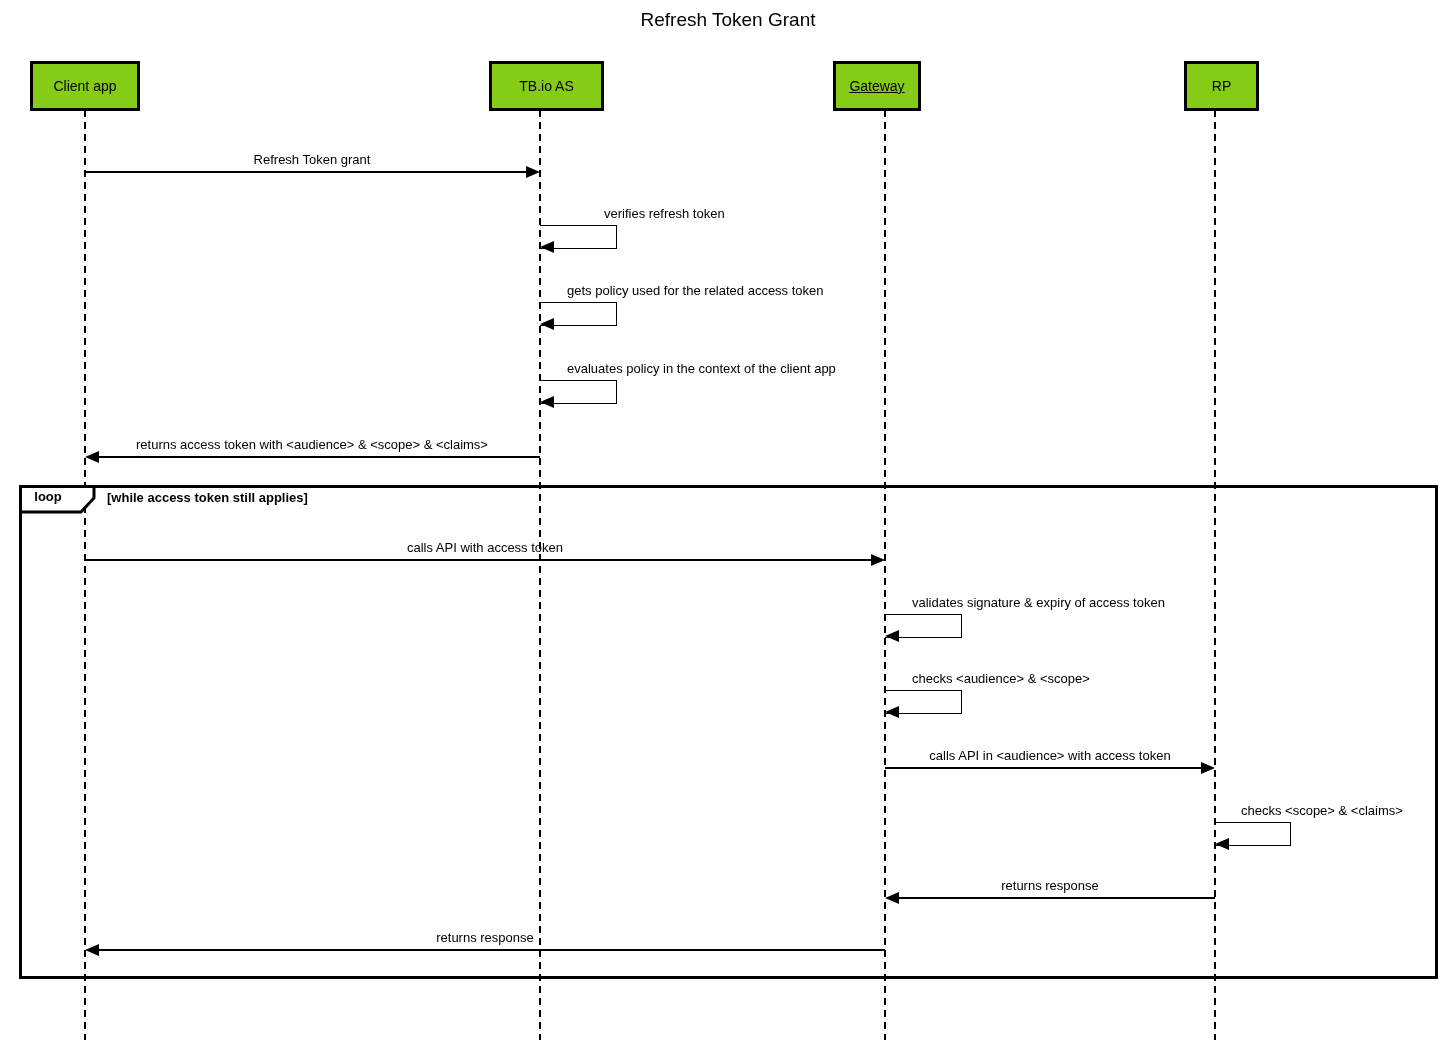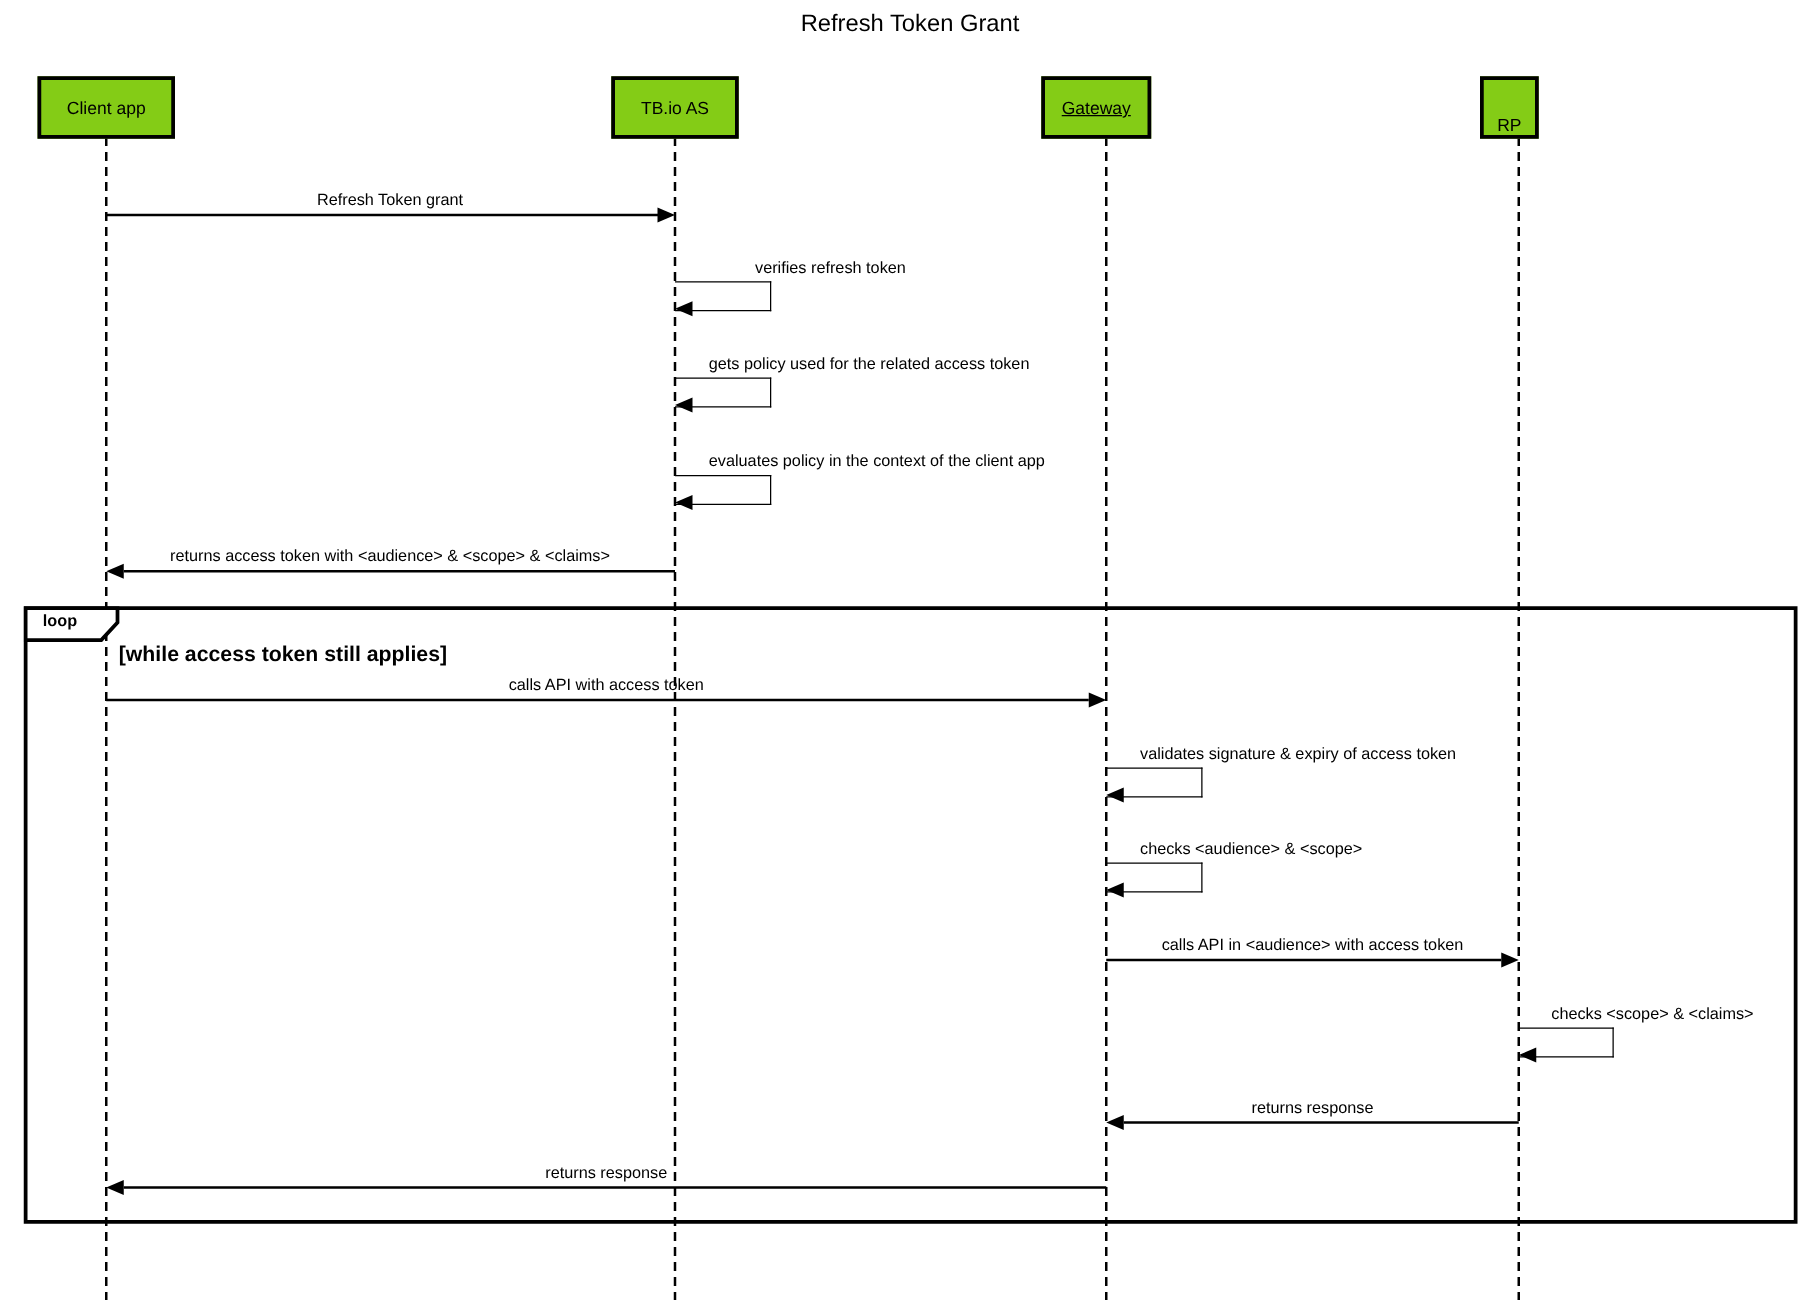--- a/index.html
+++ b/index.html
@@ -53,39 +53,39 @@
     left:19px;top:485px;width:1419px;height:494px;
     border:3px solid #000;
     z-index:1;
   }
   .looptab{position:absolute;left:19px;top:485px;width:82px;height:30px;z-index:4;}
   .looplabel{
     position:absolute;left:28px;top:489px;width:40px;
     text-align:center;
     font-size:13px;font-weight:bold;z-index:5;white-space:nowrap;
   }
-  .guard{position:absolute;left:95px;top:490px;font-size:17px;font-weight:bold;z-index:4;white-space:nowrap;margin-top:24px;}
+  .guard{position:absolute;left:107px;top:490px;font-size:13px;font-weight:bold;z-index:4;white-space:nowrap;}
 </style>
 </head>
 <body>
 
 <div class="canvas">
 
   <div class="title">Refresh Token Grant</div>
 
   <div class="pbox" style="left:30px;top:61px;width:110px;">
     <span>Client app</span>
   </div>
-  <div class="pbox" style="left:489px;top:61px;width:102px;">
+  <div class="pbox" style="left:489px;top:61px;width:115px;">
     <span>TB.io AS</span>
   </div>
   <div class="pbox" style="left:833px;top:61px;width:88px;text-decoration:underline;">
     <span>Gateway</span>
   </div>
-  <div class="pbox" style="left:1184px;top:61px;width:47px;align-items:flex-end;">
+  <div class="pbox" style="left:1184px;top:61px;width:75px;">
     <span>RP</span>
   </div>
 
   <div class="lifeline" style="left:84px;"></div>
   <div class="lifeline" style="left:539px;"></div>
   <div class="lifeline" style="left:884px;"></div>
   <div class="lifeline" style="left:1214px;"></div>
 
   <div class="mlabel" style="left:312px;top:152px;">Refresh Token grant</div>
   <div class="mline" style="left:85px;top:171px;width:442px;"></div>

